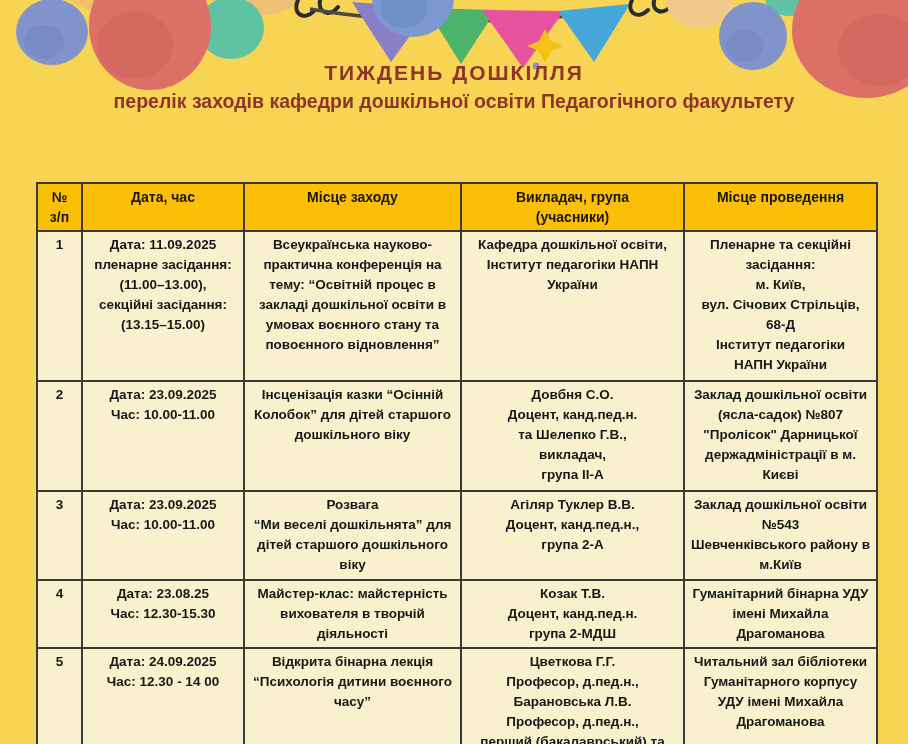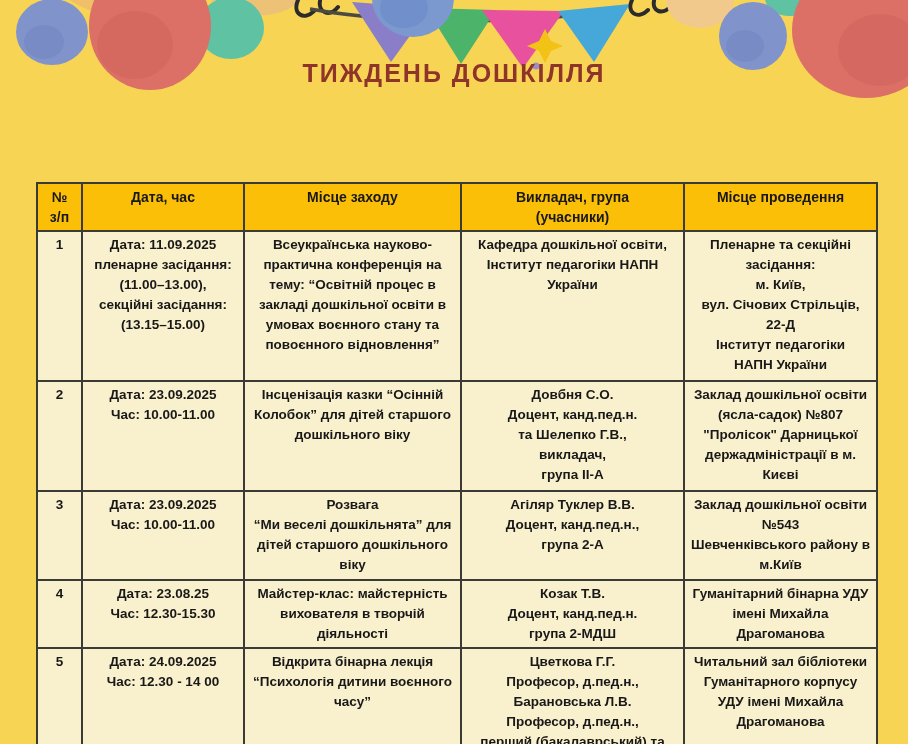--- a/index.html
+++ b/index.html
@@ -18,21 +18,21 @@
   }
   
   .titles{
     position:relative;
     padding-top:58px;
     text-align:center;
     color:#8E3429;
     z-index:2;
   }
   .main-title{
-    font-size:25px;font-weight:bold;letter-spacing:2px;
+    font-size:21px;font-weight:bold;letter-spacing:2px;
     line-height:30px;
   }
   .subtitle{
     font-size:19.5px;font-weight:bold;
     line-height:27px;
   }
   
   table.events{
     position:absolute;left:36px;top:182px;
     width:840px;
@@ -100,20 +100,21 @@
   <ellipse cx="790" cy="-2" rx="25" ry="18" fill="#5FC2A2"></ellipse>
   <ellipse cx="700" cy="0" rx="34" ry="28" fill="#F2C98C"></ellipse>
   <ellipse cx="753" cy="36" rx="34" ry="34" fill="#8193CB"></ellipse>
   <ellipse cx="745" cy="46" rx="19" ry="16" fill="#6B7FBC" opacity="0.4"></ellipse>
   <ellipse cx="866" cy="30" rx="74" ry="68" fill="#DC6F66"></ellipse>
   <ellipse cx="880" cy="50" rx="42" ry="36" fill="#C85B54" opacity="0.3"></ellipse>
 </svg>
 
 <div class="titles">
   <div class="main-title">ТИЖДЕНЬ ДОШКІЛЛЯ</div>
+  <div class="subtitle">перелік заходів кафедри дошкільної освіти Педагогічного факультету</div>
 </div>
 
 <table class="events">
   <colgroup>
     <col style="width:45px">
       <col style="width:162px">
       <col style="width:217px">
       <col style="width:223px">
       <col style="width:193px">
   </colgroup>
@@ -142,21 +143,21 @@
 закладі дошкільної освіти в
 умовах воєнного стану та
 повоєнного відновлення”</td>
       <td>Кафедра дошкільної освіти,
 Інститут педагогіки НАПН
 України</td>
       <td>Пленарне та секційні
 засідання:
 м. Київ,
 вул. Січових Стрільців,
-22-Д
+68-Д
 Інститут педагогіки
 НАПН України</td>
     </tr>
     <tr class="r2">
       <td>2</td>
       <td>Дата: 23.09.2025
 Час: 10.00-11.00</td>
       <td>Інсценізація казки “Осінній
 Колобок” для дітей старшого
 дошкільного віку</td>

